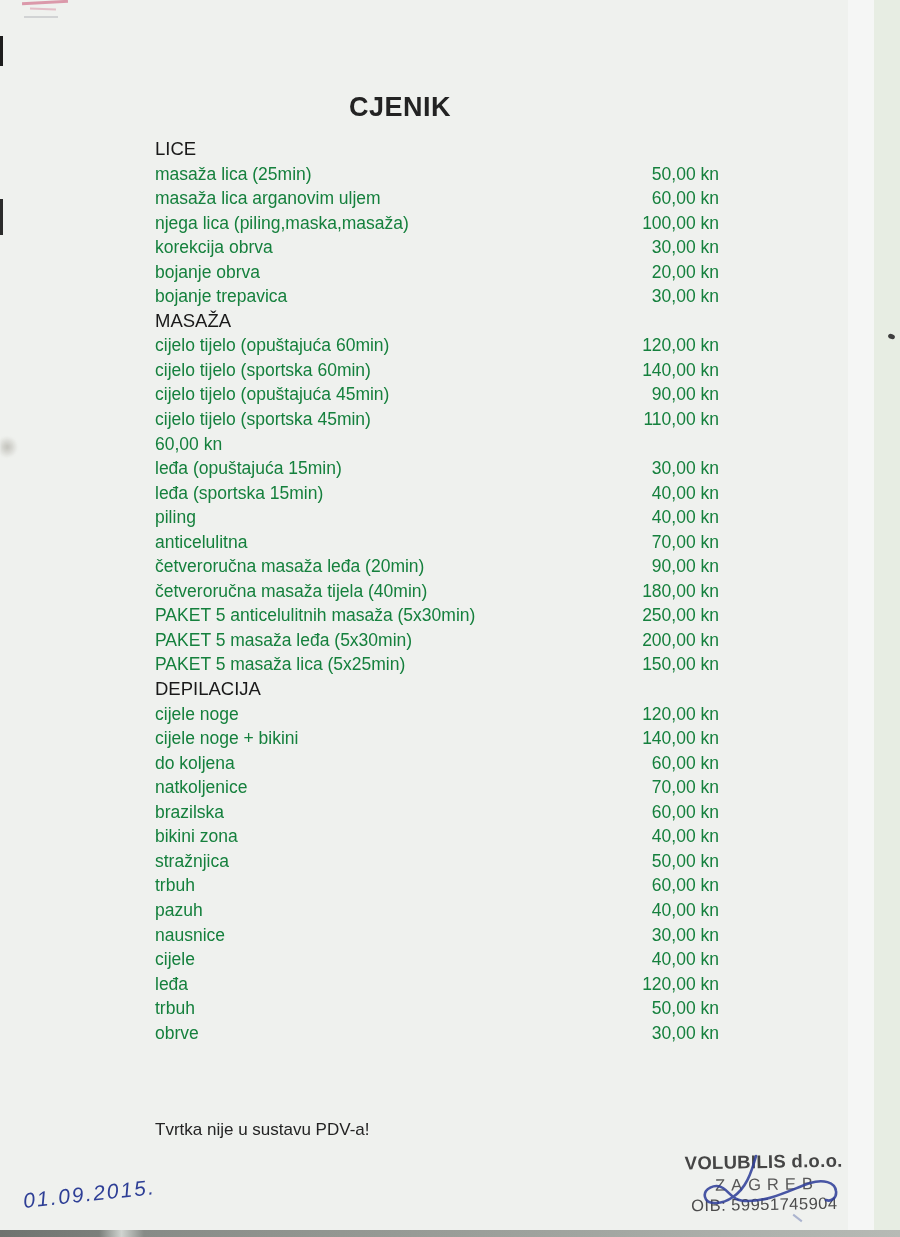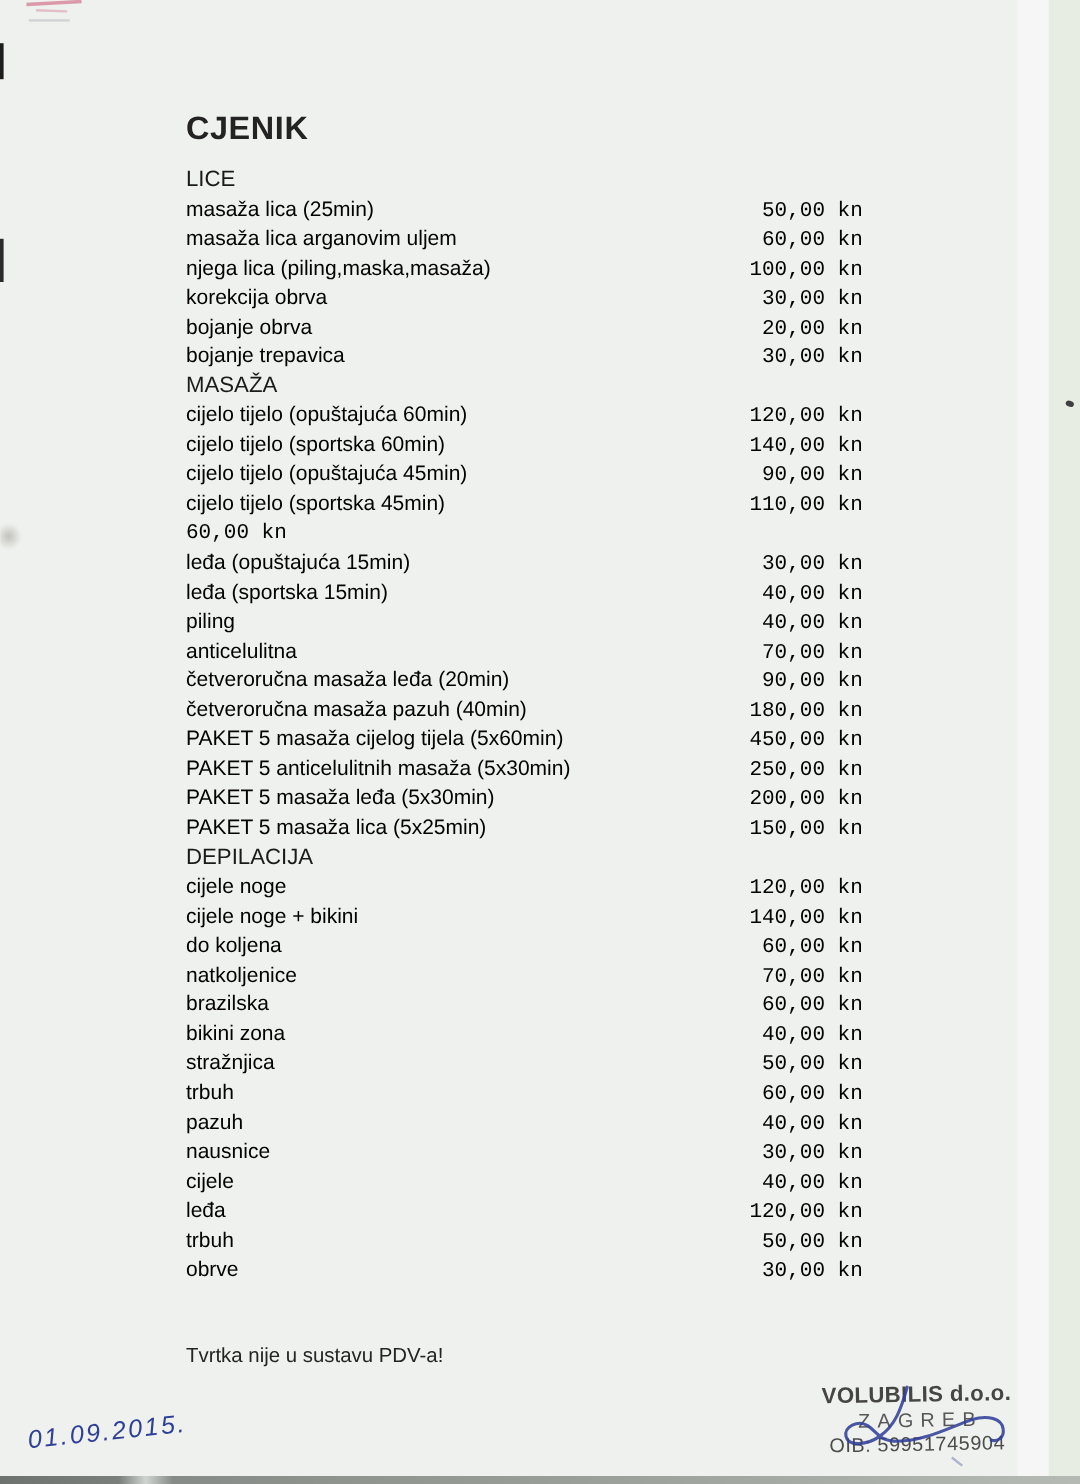--- a/index.html
+++ b/index.html
@@ -14,32 +14,32 @@
   .page { position:absolute; inset:0; }
 
   
   .strip-white { position:absolute; left:848px; top:0; width:26px; height:1237px;
     background:rgba(255,255,255,0.40); }
   .strip-green { position:absolute; left:874px; top:0; width:26px; height:1237px;
     background:rgba(223,233,215,0.50); }
 
   .doc-title {
     position:absolute; left:155px; top:92px; width:490px;
-    font-size:27px; font-weight:600;
+    text-align:center; font-size:27px; font-weight:600;
     color:#232323; letter-spacing:0.5px;
   }
 
   .price-list { position:absolute; left:155px; top:137px; width:564px; }
   .row {
     display:flex; justify-content:space-between; align-items:baseline;
-    height:24.55px; line-height:24.55px; font-size:17.5px; color:#000000;
+    height:24.55px; line-height:24.55px; font-size:17.5px; color:#15803d;
     white-space:nowrap;
   }
   .row.section-header { font-weight:400; font-size:18.5px; color:#1a1a1a; }
-  .item-price { text-align:right;font-family:Liberation Mono, monospace; }
+  .item-price { text-align:right; }
 
   .footer-note {
     position:absolute; left:155px; top:1120px; width:490px;
     text-align:left; font-size:17px; color:#242424;
   }
 
   .stamp {
     position:absolute; left:678px; top:1151px; width:172px;
     text-align:center; transform:rotate(-1deg); color:#4a4a4a;
   }
@@ -147,26 +147,22 @@
       </div>
       <div class="row">
         <span class="item-label">anticelulitna</span>
         <span class="item-price">70,00 kn</span>
       </div>
       <div class="row">
         <span class="item-label">četveroručna masaža leđa (20min)</span>
         <span class="item-price">90,00 kn</span>
       </div>
       <div class="row">
-        <span class="item-label">četveroručna masaža pazuh (40min)</span>
+        <span class="item-label">četveroručna masaža tijela (40min)</span>
         <span class="item-price">180,00 kn</span>
-      </div>
-      <div class="row">
-        <span class="item-label">PAKET 5 masaža cijelog tijela (5x60min)</span>
-        <span class="item-price">450,00 kn</span>
       </div>
       <div class="row">
         <span class="item-label">PAKET 5 anticelulitnih masaža (5x30min)</span>
         <span class="item-price">250,00 kn</span>
       </div>
       <div class="row">
         <span class="item-label">PAKET 5 masaža leđa (5x30min)</span>
         <span class="item-price">200,00 kn</span>
       </div>
       <div class="row">

